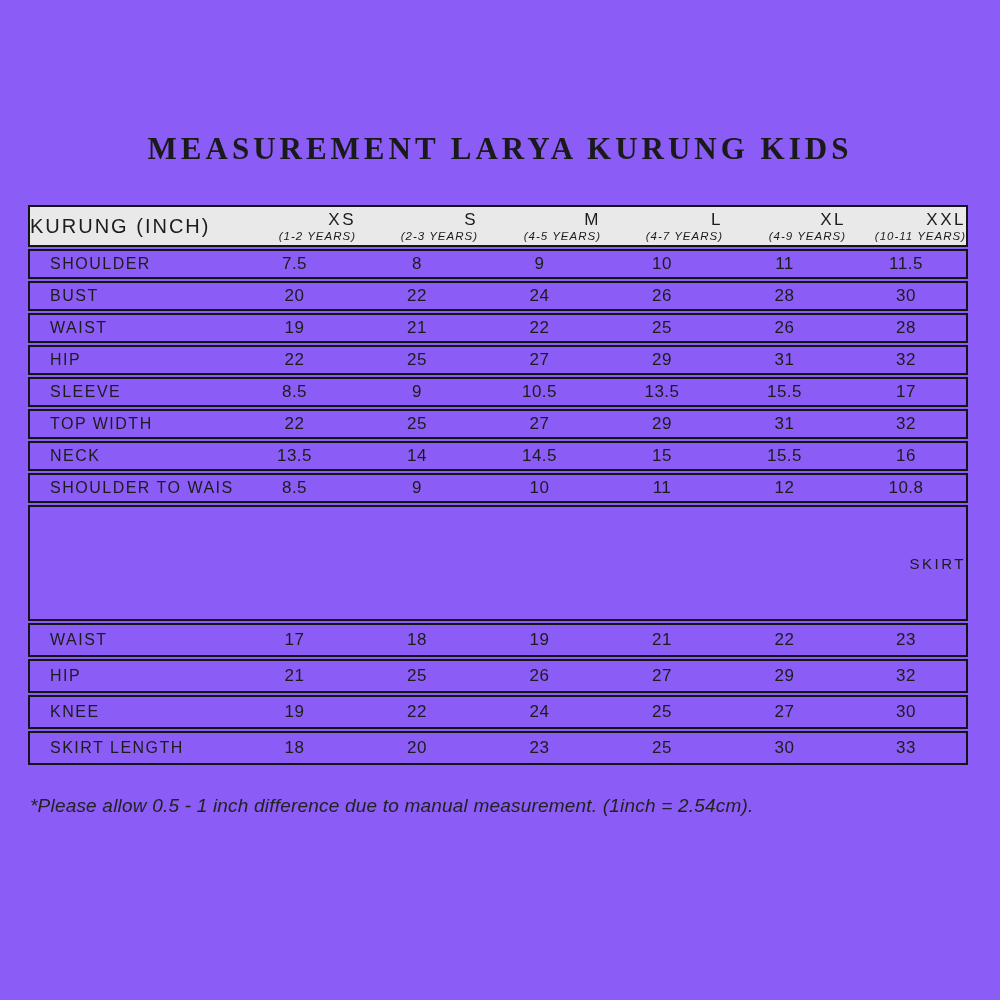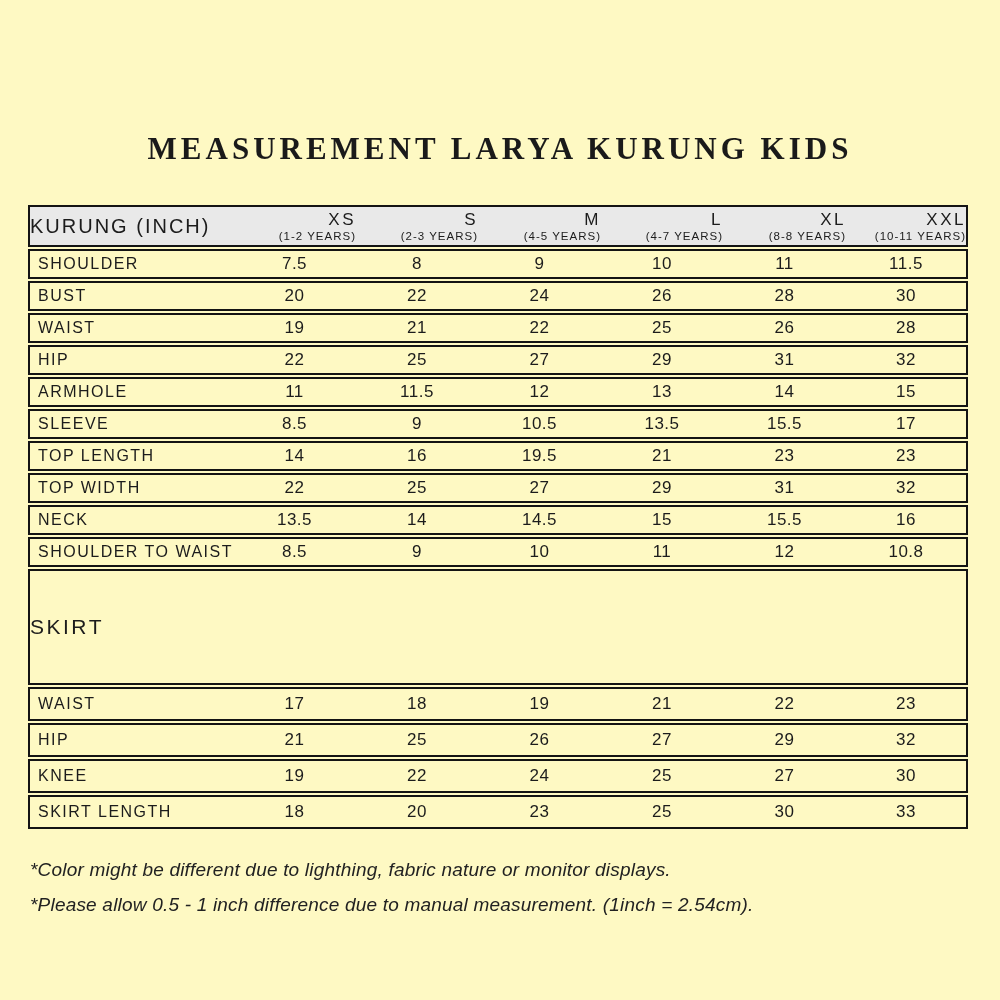--- a/index.html
+++ b/index.html
@@ -4,21 +4,21 @@
 <style>
   html, body {
     margin: 0;
     padding: 0;
     background: #ffffff;
   }
   .page {
     position: relative;
     width: 1000px;
     height: 1000px;
-    background: #fef9c3;
+    background: #8b5cf6;
     font-family: "Liberation Sans", sans-serif;
     color: #1c1c1c;
     overflow: hidden;
   }
   .title {
     margin: 0;
     padding-top: 131px;
     text-align: center;
     font-family: "Liberation Serif", serif;
     font-weight: 700;
@@ -61,43 +61,44 @@
     display: block;
     font-size: 17px;
     letter-spacing: 2.5px;
     line-height: 20px;
   }
   thead .age {
     display: block;
     font-size: 11.5px;
     letter-spacing: 1px;
     line-height: 13px;
+    font-style: italic;
   }
   tbody th.row-label {
     text-align: left;
-    padding-left: 8px;
+    padding-left: 20px;
     font-size: 16px;
     letter-spacing: 1.5px;
     white-space: nowrap;
   }
   tbody td.value-cell {
     text-align: center;
     font-size: 17px;
     letter-spacing: 0.5px;
   }
   tbody#kurung-body th, tbody#kurung-body td { height: 26px; }
   tbody#skirt-body th,  tbody#skirt-body td  { height: 30px; }
 
   th.skirt-section-cell {
     height: 112px;
     vertical-align: bottom;
-    text-align: left;
+    text-align: right;
     padding: 0 0 10px 20px;
     font-weight: bold;
-    font-size: 21px;
+    font-size: 15px;
     letter-spacing: 2.5px;
   }
   .notes {
     margin: 28px 0 0 30px;
   }
   .note-line {
     font-style: italic;
     font-size: 19px;
     letter-spacing: 0.2px;
     color: #222222;
@@ -136,21 +137,21 @@
         <th>
           <span class="size">M</span>
           <span class="age">(4-5 YEARS)</span>
         </th>
         <th>
           <span class="size">L</span>
           <span class="age">(4-7 YEARS)</span>
         </th>
         <th>
           <span class="size">XL</span>
-          <span class="age">(8-8 YEARS)</span>
+          <span class="age">(4-9 YEARS)</span>
         </th>
         <th>
           <span class="size">XXL</span>
           <span class="age">(10-11 YEARS)</span>
         </th>
       </tr>
     </thead>
 
     <tbody id="kurung-body">
         <tr>
@@ -183,47 +184,29 @@
         <tr>
           <th class="row-label">HIP</th>
           <td class="value-cell">22</td>
           <td class="value-cell">25</td>
           <td class="value-cell">27</td>
           <td class="value-cell">29</td>
           <td class="value-cell">31</td>
           <td class="value-cell">32</td>
         </tr>
         <tr>
-          <th class="row-label">ARMHOLE</th>
-          <td class="value-cell">11</td>
-          <td class="value-cell">11.5</td>
-          <td class="value-cell">12</td>
-          <td class="value-cell">13</td>
-          <td class="value-cell">14</td>
-          <td class="value-cell">15</td>
-        </tr>
-        <tr>
           <th class="row-label">SLEEVE</th>
           <td class="value-cell">8.5</td>
           <td class="value-cell">9</td>
           <td class="value-cell">10.5</td>
           <td class="value-cell">13.5</td>
           <td class="value-cell">15.5</td>
           <td class="value-cell">17</td>
         </tr>
         <tr>
-          <th class="row-label">TOP LENGTH</th>
-          <td class="value-cell">14</td>
-          <td class="value-cell">16</td>
-          <td class="value-cell">19.5</td>
-          <td class="value-cell">21</td>
-          <td class="value-cell">23</td>
-          <td class="value-cell">23</td>
-        </tr>
-        <tr>
           <th class="row-label">TOP WIDTH</th>
           <td class="value-cell">22</td>
           <td class="value-cell">25</td>
           <td class="value-cell">27</td>
           <td class="value-cell">29</td>
           <td class="value-cell">31</td>
           <td class="value-cell">32</td>
         </tr>
         <tr>
           <th class="row-label">NECK</th>
@@ -285,17 +268,16 @@
           <td class="value-cell">20</td>
           <td class="value-cell">23</td>
           <td class="value-cell">25</td>
           <td class="value-cell">30</td>
           <td class="value-cell">33</td>
         </tr>
       </tbody>
   </table>
 
   <div class="notes">
-    <p class="note-line">*Color might be different due to lighthing, fabric nature or monitor displays.</p>
     <p class="note-line">*Please allow 0.5 - 1 inch difference due to manual measurement. (1inch = 2.54cm).</p>
   </div>
 
 </div>
 
 </body></html>

